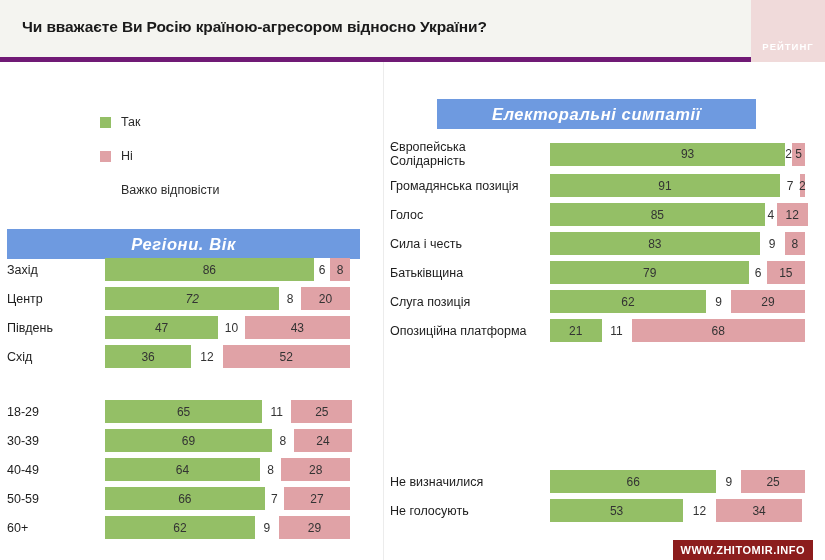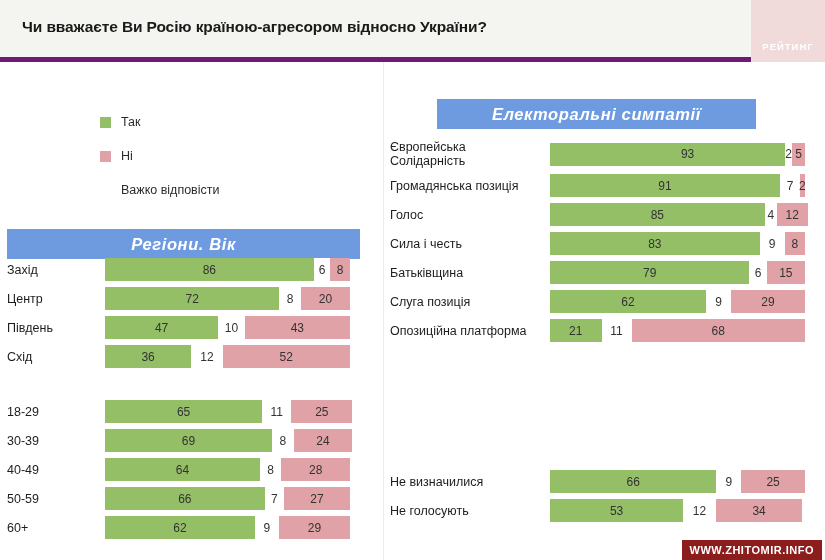--- a/index.html
+++ b/index.html
@@ -66,21 +66,21 @@
     height: 23px; display: flex; align-items: center; justify-content: center;
     font-size: 12px; color: #333333;
     border-right: 2px solid #ffffff;
   }
   .seg:last-child { border-right: none; }
   .seg.yes { background: #94bf66; }
   .seg.hard { background: #ffffff; }
   .seg.no  { background: #e0a2a6; }
 
   .footer-url {
-    position: absolute; right: 3px; bottom: 0;
+    position: absolute; right: 12px; bottom: 0;
     background: #8c1d1d; color: #ffffff;
     font-size: 11px; font-weight: bold; letter-spacing: 0.5px;
     padding: 4px 8px 4px 8px;
   }
   .divider-v {
     position: absolute; left: 383px; top: 62px; width: 1px; height: 498px;
     background: #ececec;
   }
 </style>
 </head>
@@ -123,21 +123,21 @@
       <div class="row-label" style="width: 98px;">Захід</div>
       <div class="bars">
         <div class="seg yes" style="width: 210.7px;">86</div>
         <div class="seg hard" style="width: 14.7px;">6</div>
         <div class="seg no" style="width: 19.6px;">8</div>
       </div>
     </div>
     <div class="row">
       <div class="row-label" style="width: 98px;">Центр</div>
       <div class="bars">
-        <div class="seg yes" style="width: 176.4px;">72</div>
+        <div class="seg yes" style="width: 176.4px; font-style: italic;">72</div>
         <div class="seg hard" style="width: 19.6px;">8</div>
         <div class="seg no" style="width: 49px;">20</div>
       </div>
     </div>
     <div class="row">
       <div class="row-label" style="width: 98px;">Південь</div>
       <div class="bars">
         <div class="seg yes" style="width: 115.15px;">47</div>
         <div class="seg hard" style="width: 24.5px;">10</div>
         <div class="seg no" style="width: 105.35px;">43</div>

